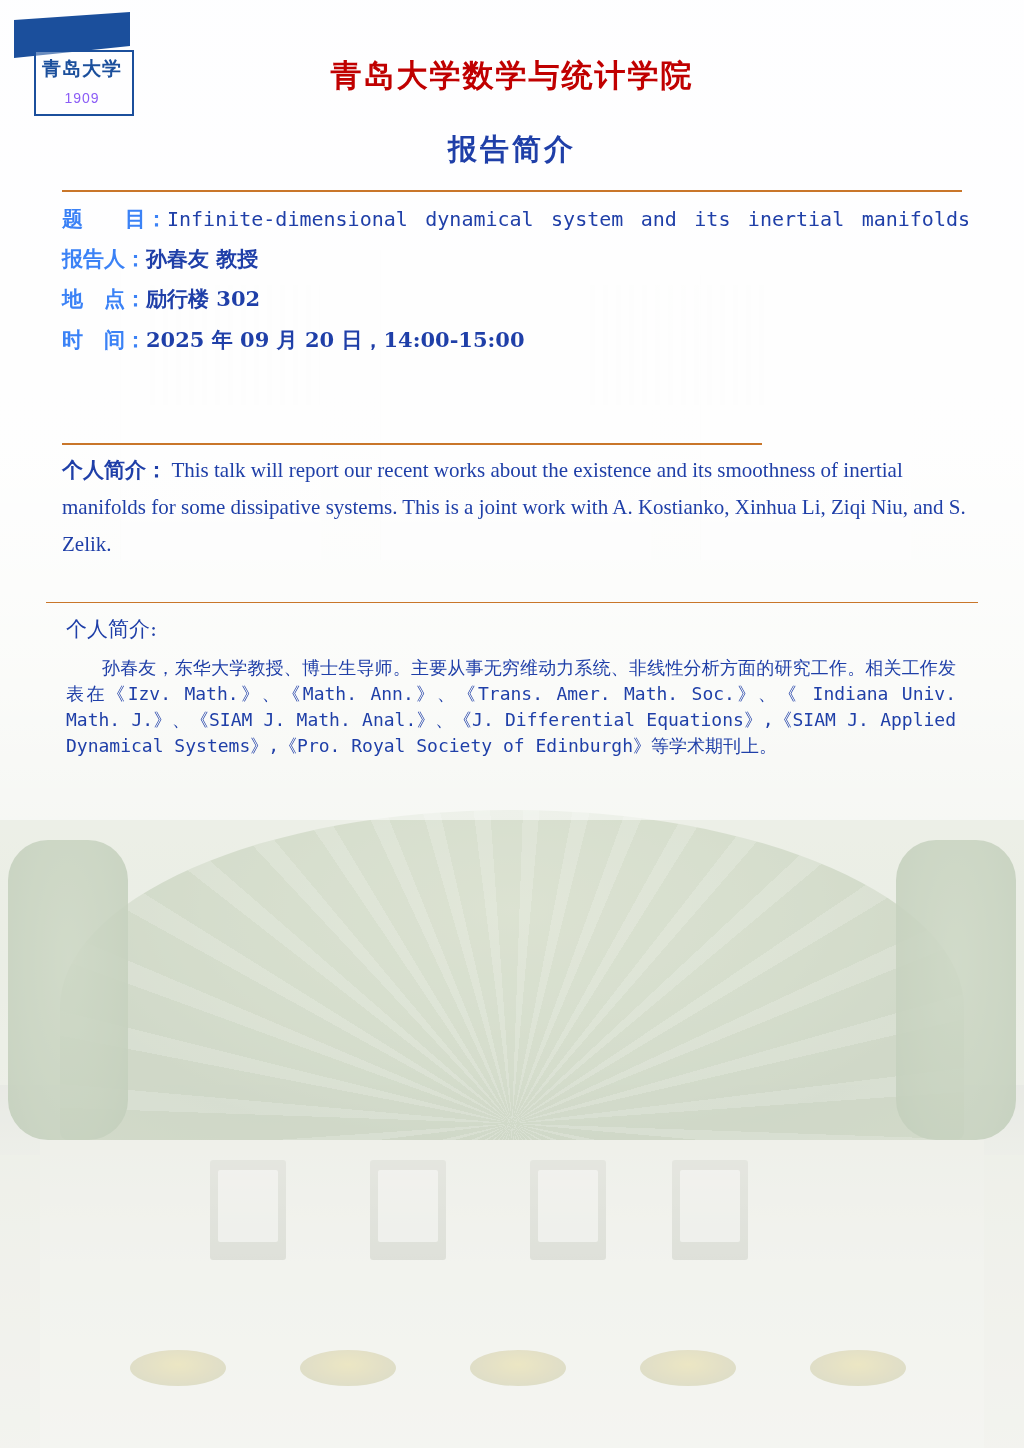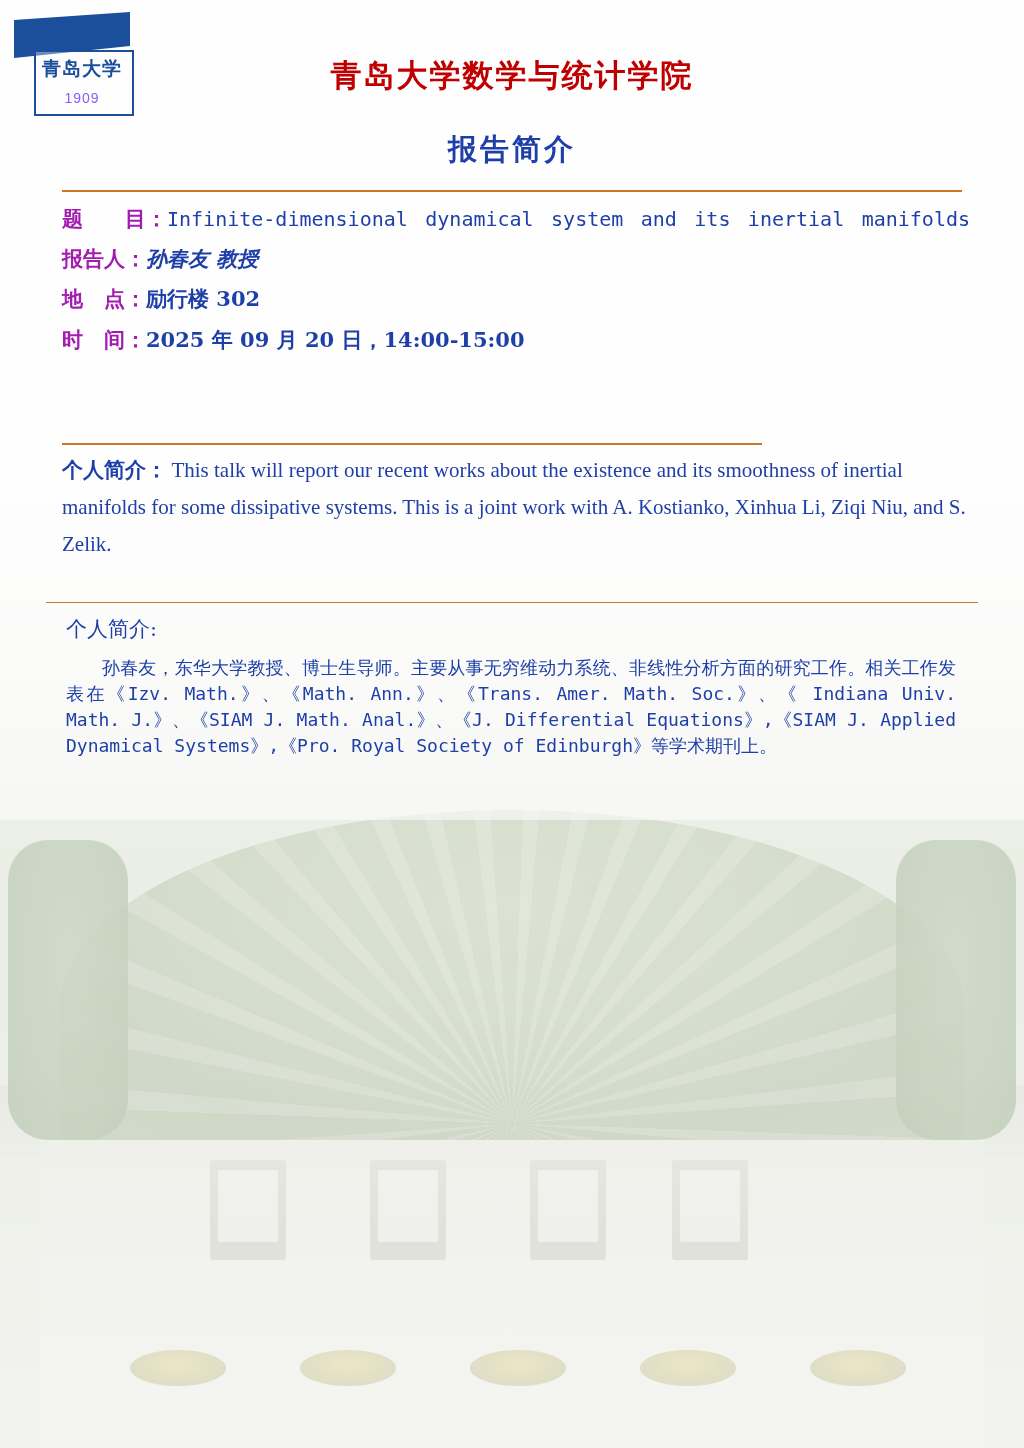--- a/index.html
+++ b/index.html
@@ -205,38 +205,37 @@
     display: flex;
     align-items: baseline;
     margin-bottom: 12px;
   }
   .info-label {
     flex: 0 0 auto;
     font-family: "DejaVu Serif", serif;
     font-weight: bold;
     font-size: 21px;
     white-space: pre;
-    color: #a21caf;
+    color: #3b82f6;
   }
   .info-value {
     flex: 1 1 auto;
     font-family: "DejaVu Sans Mono", monospace;
     font-size: 20px;
     color: #1f3fa8;
     text-align: justify;
     text-align-last: justify;
     line-height: 1.35;
   }
   .info-value.cn {
     font-family: "DejaVu Serif", serif;
     font-weight: bold;
     text-align: left;
     text-align-last: left;
     font-size: 21px;
-    font-style: italic;
   }
   .info-value.mixed {
     font-family: "DejaVu Serif", serif;
     font-weight: bold;
     text-align: left;
     text-align-last: left;
     font-size: 21px;
   }
 
   

